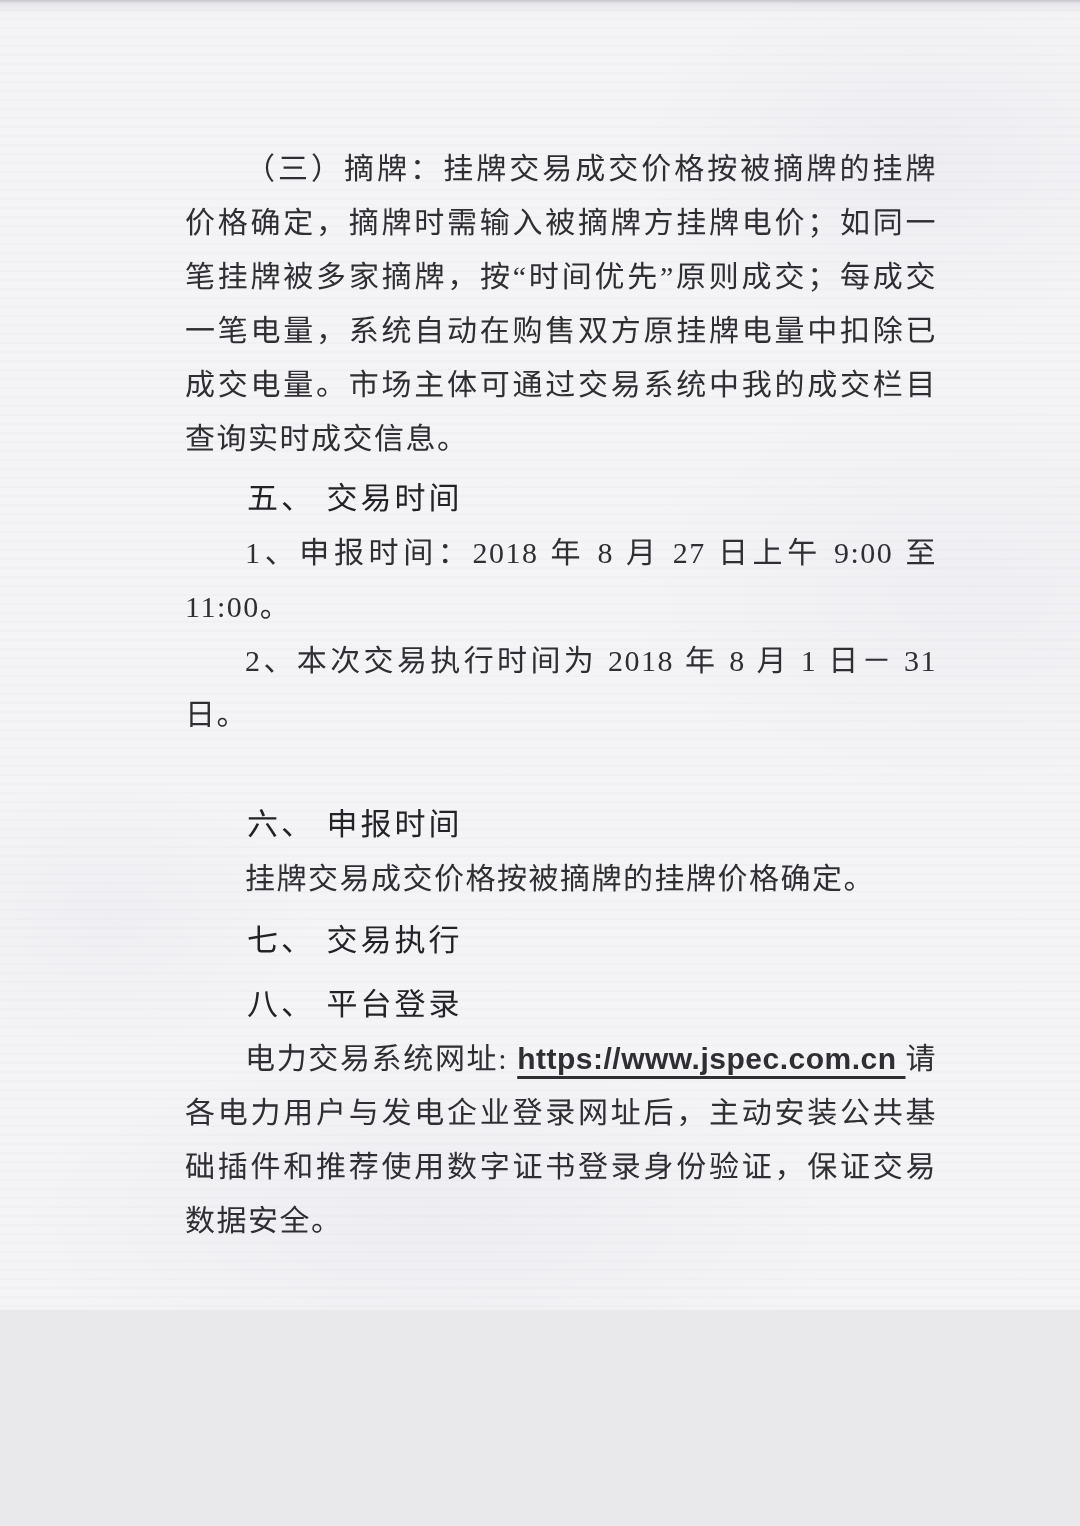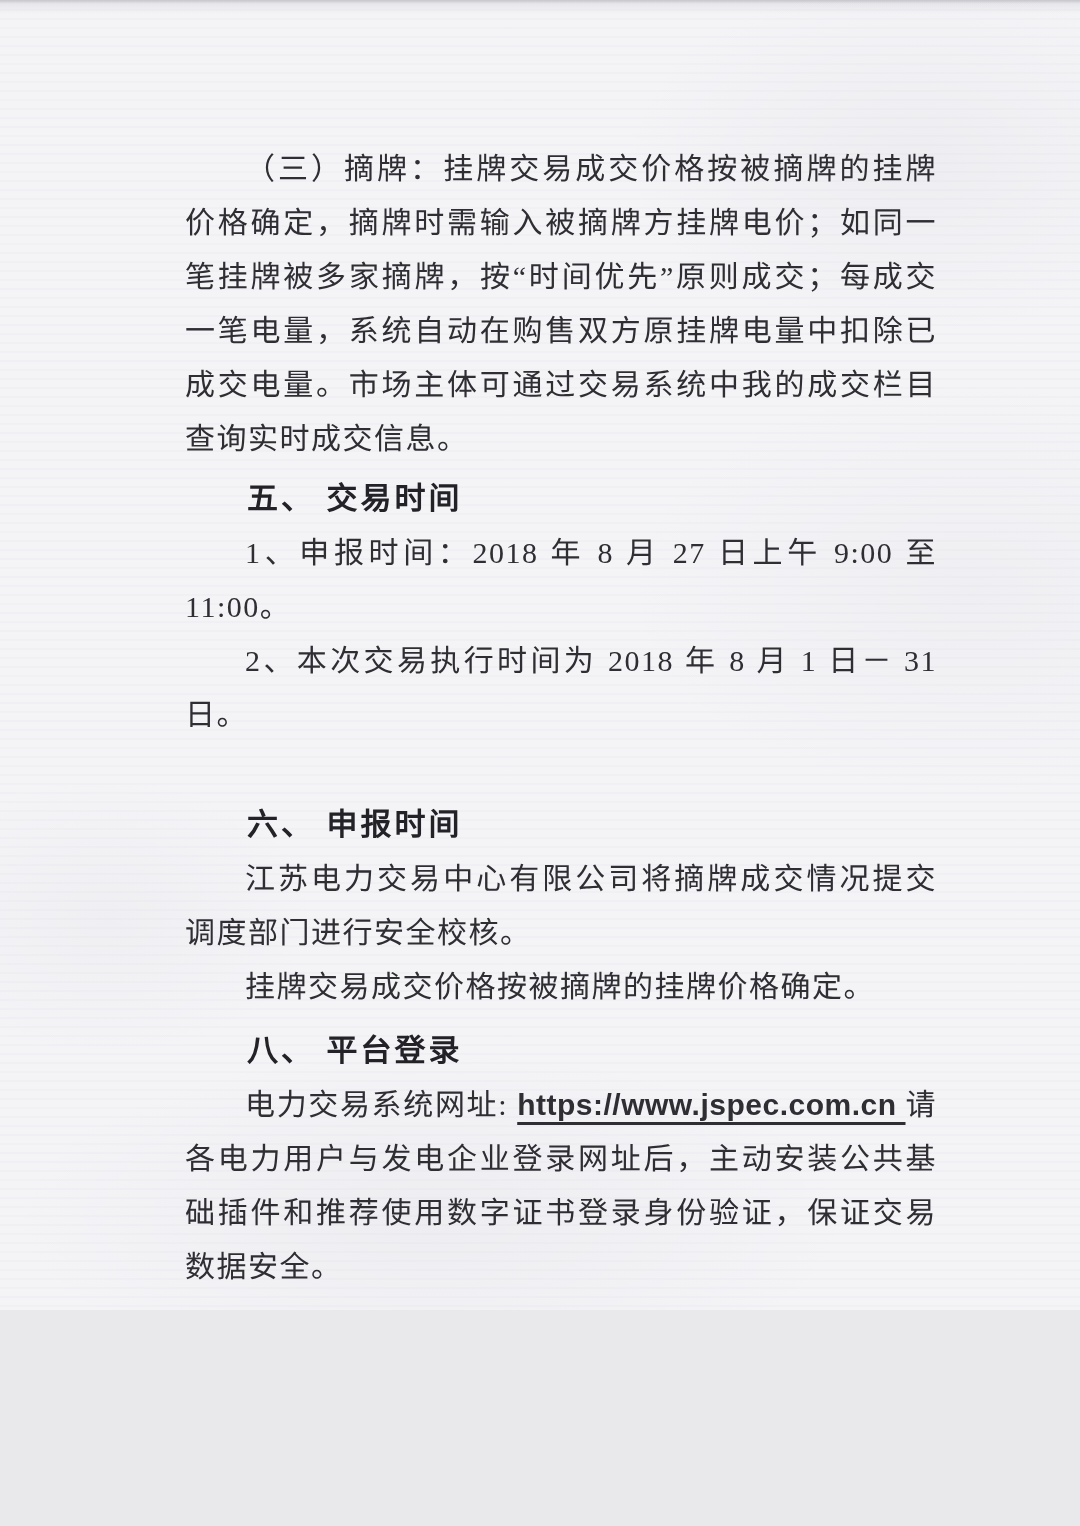--- a/index.html
+++ b/index.html
@@ -52,21 +52,21 @@
     margin: 0;
   }
   .paragraph {
     font-weight: 400;
   }
   .indent {
     text-indent: 2em;
   }
   .heading {
     font-family: "Liberation Sans", "DejaVu Sans", sans-serif;
-    font-weight: 700;
+    font-weight: 400;
     font-size: 31px;
     line-height: 54px;
     letter-spacing: 3px;
     color: var(--heading-color, #222227);
     text-indent: 2em;
     margin-top: 6px !important;
   }
   .gap-before {
     margin-top: 56px !important;
   }
@@ -93,18 +93,18 @@
 <body>
 
 <div class="page">
   <div class="scan-texture"></div>
   <div class="doc-body">
       <p class="paragraph indent block-p1"><span>（三）摘牌：挂牌交易成交价格按被摘牌的挂牌价格确定，摘牌时需输入被摘牌方挂牌电价；如同一笔挂牌被多家摘牌，按“时间优先”原则成交；每成交一笔电量，系统自动在购售双方原挂牌电量中扣除已成交电量。市场主体可通过交易系统中我的成交栏目查询实时成交信息。</span></p>
       <h2 class="heading block-h5">五、 交易时间</h2>
       <p class="paragraph indent block-i1"><span>1、申报时间：2018 年 8 月 27 日上午 9:00 至 11:00。</span></p>
       <p class="paragraph indent block-i2"><span>2、本次交易执行时间为 2018 年 8 月 1 日－ 31 日。</span></p>
       <h2 class="heading gap-before block-h6">六、 申报时间</h2>
-      <p class="paragraph indent block-p6"><span>江苏电力交易中心有限公司将摘牌成交情况提交调度部门进行安全校核。</span></p>
       <p class="paragraph indent block-p7"><span>挂牌交易成交价格按被摘牌的挂牌价格确定。</span></p>
+      <h2 class="heading block-h7">七、 交易执行</h2>
       <h2 class="heading block-h8">八、 平台登录</h2>
       <p class="paragraph indent block-p11"><span>电力交易系统网址: </span><span class="bold underline">https://www.jspec.com.cn </span><span>请各电力用户与发电企业登录网址后，主动安装公共基础插件和推荐使用数字证书登录身份验证，保证交易数据安全。</span></p>
     </div>
 </div>
 
 </body></html>

